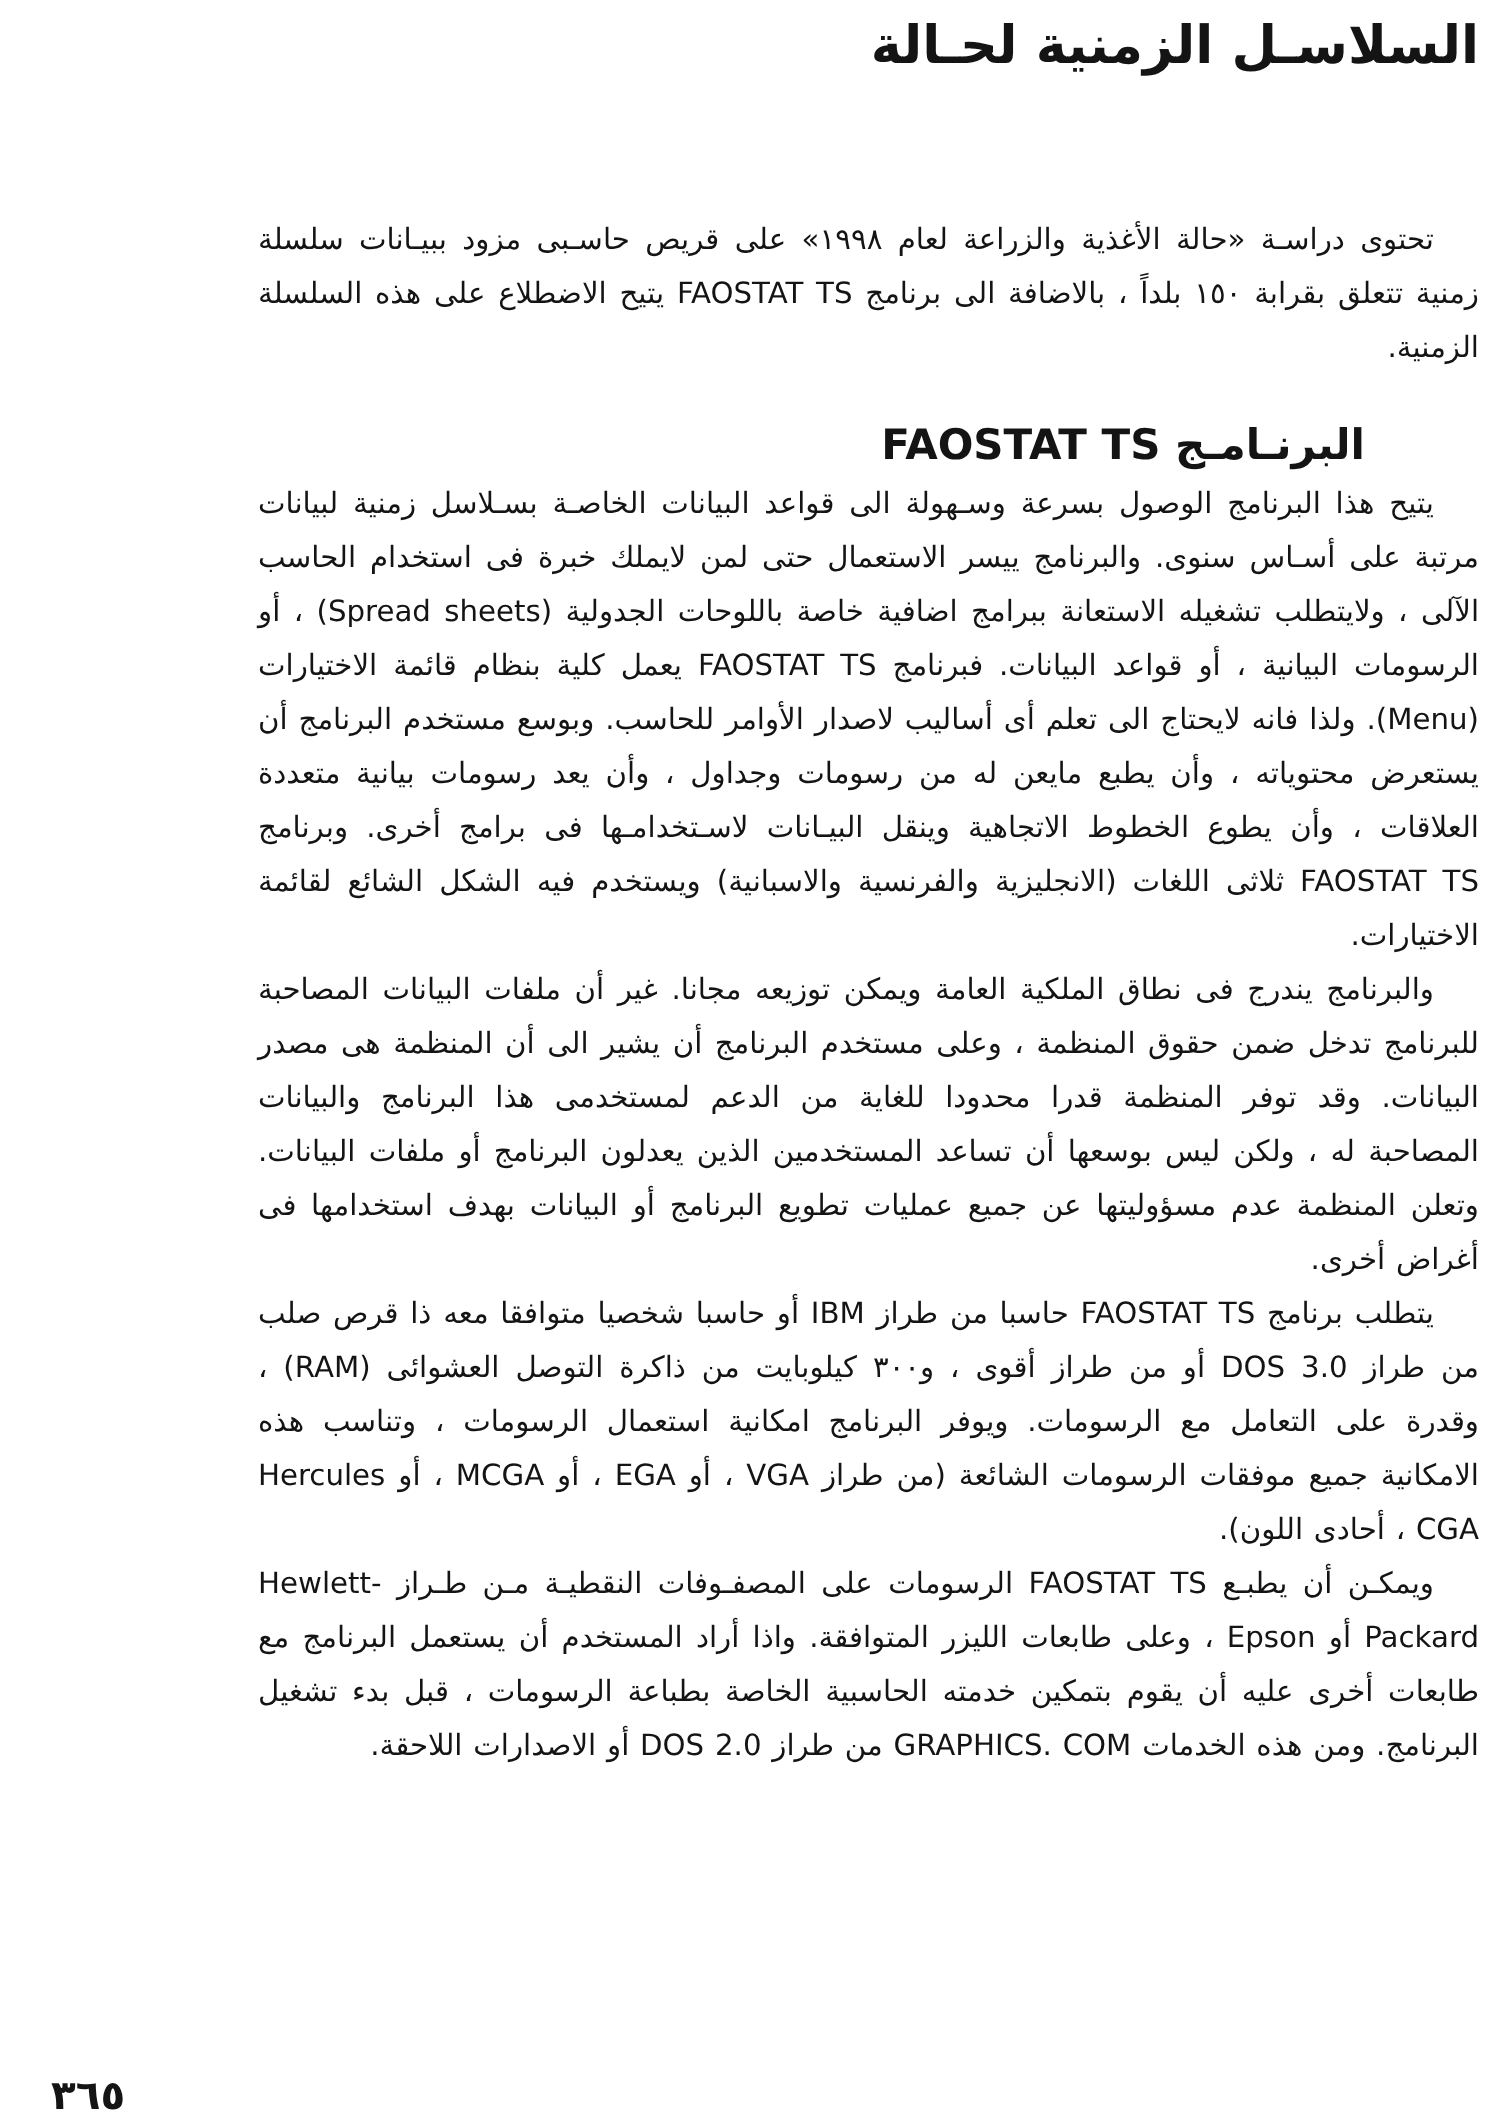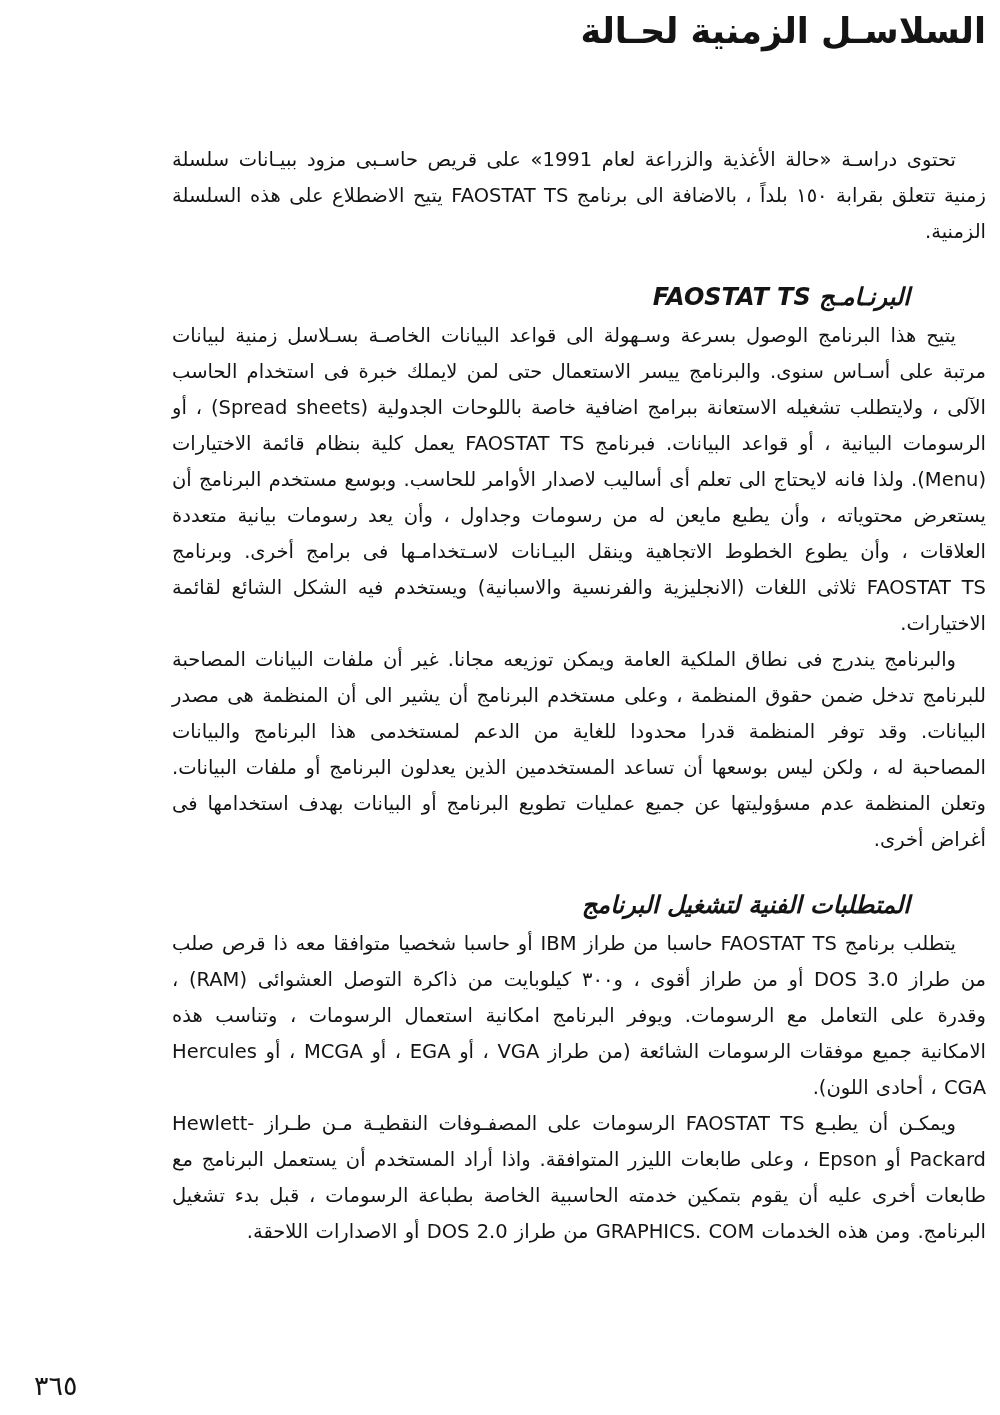--- a/index.html
+++ b/index.html
@@ -38,57 +38,55 @@
   p.body-text {
     margin: 0;
     font-size: 19.5px;
     line-height: 36px;
     text-align: justify;
     text-indent: 30px;
     word-spacing: 1px;
   }
   h2.section-heading {
     margin: 32px 90px 6px 0;
-    font-size: 24px;
+    font-size: 28px;
     line-height: 30px;
     font-weight: bold;
-    font-style: italic;
   }
   .section-body {
     margin: 0 14px 0 172px;
   }
   .page-number {
     position: absolute;
     left: 34px;
-    bottom: 14px;
+    bottom: 2px;
     font-size: 27px;
-    font-weight: normal;
+    font-weight: bold;
     direction: rtl;
   }
 </style>
 </head>
 <body>
 
 <div class="page">
 
   <div class="title-block">
     <div class="title-line-main">السلاسـل الزمنية لحـالة</div>
   </div>
 
   <div class="intro">
-    <p class="body-text">تحتوى دراسـة «حالة الأغذية والزراعة لعام 1991» على قريص حاسـبى مزود ببيـانات سلسلة زمنية تتعلق بقرابة ١٥٠ بلداً ، بالاضافة الى برنامج FAOSTAT TS يتيح الاضطلاع على هذه السلسلة الزمنية.</p>
+    <p class="body-text">تحتوى دراسـة «حالة الأغذية والزراعة لعام ١٩٩٨» على قريص حاسـبى مزود ببيـانات سلسلة زمنية تتعلق بقرابة ١٥٠ بلداً ، بالاضافة الى برنامج FAOSTAT TS يتيح الاضطلاع على هذه السلسلة الزمنية.</p>
   </div>
 
   <h2 class="section-heading">البرنـامـج FAOSTAT TS</h2>
   <div class="section-body">
     <p class="body-text">يتيح هذا البرنامج الوصول بسرعة وسـهولة الى قواعد البيانات الخاصـة بسـلاسل زمنية لبيانات مرتبة على أسـاس سنوى. والبرنامج ييسر الاستعمال حتى لمن لايملك خبرة فى استخدام الحاسب الآلى ، ولايتطلب تشغيله الاستعانة ببرامج اضافية خاصة باللوحات الجدولية (Spread sheets) ، أو الرسومات البيانية ، أو قواعد البيانات. فبرنامج FAOSTAT TS يعمل كلية بنظام قائمة الاختيارات (Menu). ولذا فانه لايحتاج الى تعلم أى أساليب لاصدار الأوامر للحاسب. وبوسع مستخدم البرنامج أن يستعرض محتوياته ، وأن يطبع مايعن له من رسومات وجداول ، وأن يعد رسومات بيانية متعددة العلاقات ، وأن يطوع الخطوط الاتجاهية وينقل البيـانات لاسـتخدامـها فى برامج أخرى. وبرنامج FAOSTAT TS ثلاثى اللغات (الانجليزية والفرنسية والاسبانية) ويستخدم فيه الشكل الشائع لقائمة الاختيارات.</p>
     <p class="body-text">والبرنامج يندرج فى نطاق الملكية العامة ويمكن توزيعه مجانا. غير أن ملفات البيانات المصاحبة للبرنامج تدخل ضمن حقوق المنظمة ، وعلى مستخدم البرنامج أن يشير الى أن المنظمة هى مصدر البيانات. وقد توفر المنظمة قدرا محدودا للغاية من الدعم لمستخدمى هذا البرنامج والبيانات المصاحبة له ، ولكن ليس بوسعها أن تساعد المستخدمين الذين يعدلون البرنامج أو ملفات البيانات. وتعلن المنظمة عدم مسؤوليتها عن جميع عمليات تطويع البرنامج أو البيانات بهدف استخدامها فى أغراض أخرى.</p>
   </div>
 
-  <h2 class="section-heading">المتطلبات الفنية لتشغيل البرنامج</h2>
   <div class="section-body">
     <p class="body-text">يتطلب برنامج FAOSTAT TS حاسبا من طراز IBM أو حاسبا شخصيا متوافقا معه ذا قرص صلب من طراز DOS 3.0 أو من طراز أقوى ، و٣٠٠ كيلوبايت من ذاكرة التوصل العشوائى (RAM) ، وقدرة على التعامل مع الرسومات. ويوفر البرنامج امكانية استعمال الرسومات ، وتناسب هذه الامكانية جميع موفقات الرسومات الشائعة (من طراز VGA ، أو EGA ، أو MCGA ، أو Hercules CGA ، أحادى اللون).</p>
     <p class="body-text">ويمكـن أن يطبـع FAOSTAT TS الرسومات على المصفـوفات النقطيـة مـن طـراز Hewlett- Packard أو Epson ، وعلى طابعات الليزر المتوافقة. واذا أراد المستخدم أن يستعمل البرنامج مع طابعات أخرى عليه أن يقوم بتمكين خدمته الحاسبية الخاصة بطباعة الرسومات ، قبل بدء تشغيل البرنامج. ومن هذه الخدمات GRAPHICS. COM من طراز DOS 2.0 أو الاصدارات اللاحقة.</p>
   </div>
 
   <div class="page-number">٣٦٥</div>
 
 </div>
 
 </body></html>

